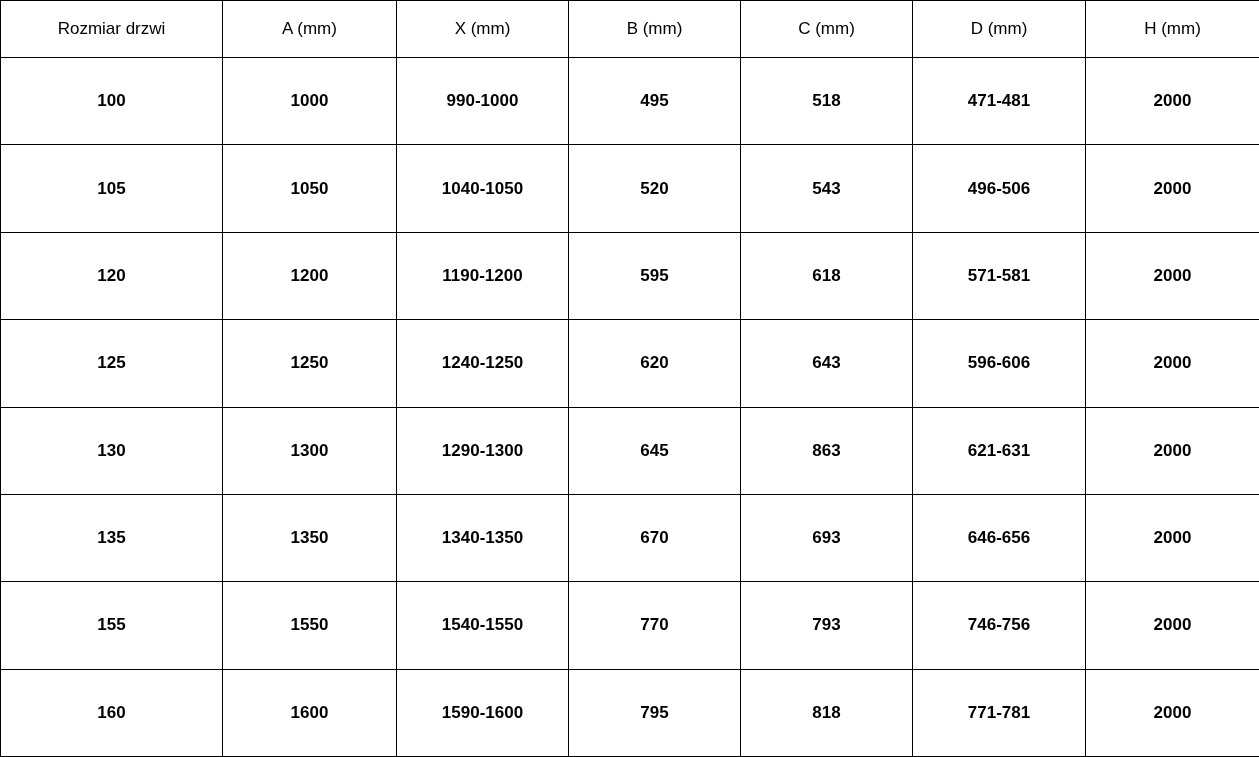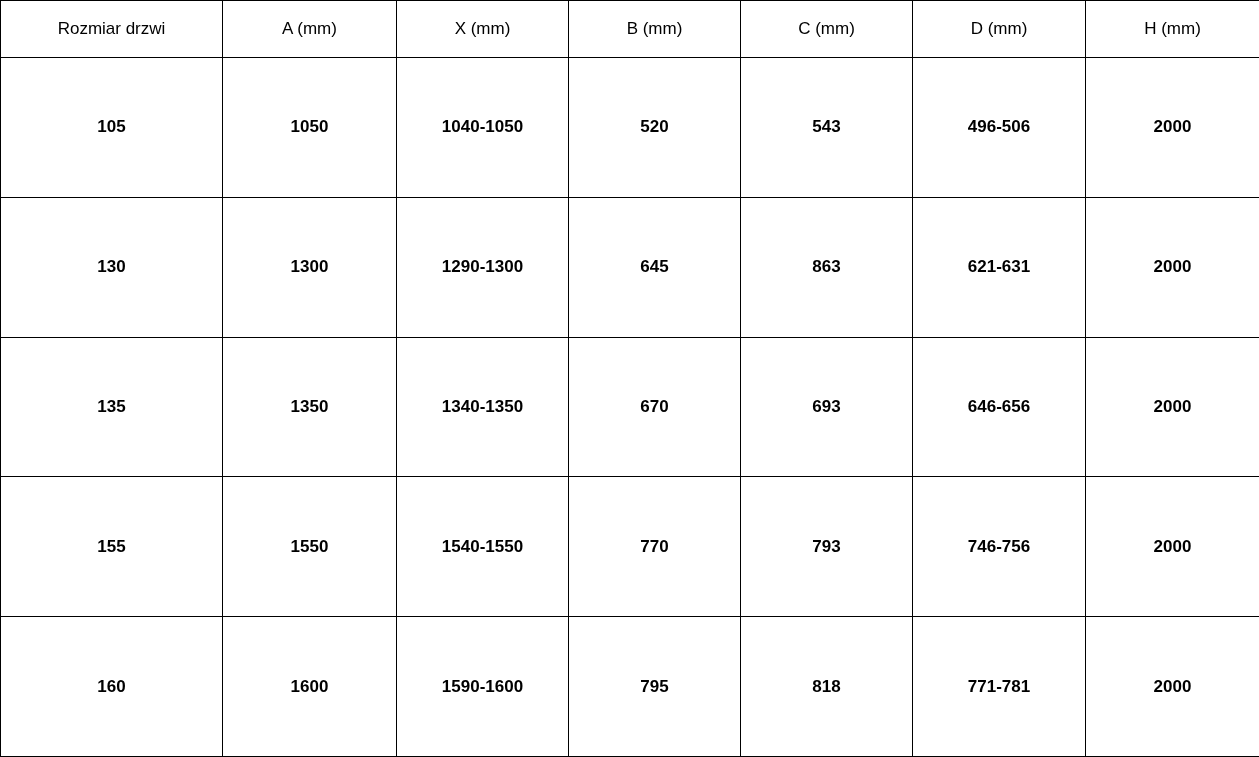--- a/index.html
+++ b/index.html
@@ -65,26 +65,53 @@
       <th>A (mm)</th>
       <th>X (mm)</th>
       <th>B (mm)</th>
       <th>C (mm)</th>
       <th>D (mm)</th>
       <th>H (mm)</th>
     </tr>
   </thead>
   <tbody>
     <tr>
+      <td>100</td>
+      <td>1000</td>
+      <td>990-1000</td>
+      <td>495</td>
+      <td>518</td>
+      <td>471-481</td>
+      <td>2000</td>
+    </tr>
+    <tr>
       <td>105</td>
       <td>1050</td>
       <td>1040-1050</td>
       <td>520</td>
       <td>543</td>
       <td>496-506</td>
+      <td>2000</td>
+    </tr>
+    <tr>
+      <td>120</td>
+      <td>1200</td>
+      <td>1190-1200</td>
+      <td>595</td>
+      <td>618</td>
+      <td>571-581</td>
+      <td>2000</td>
+    </tr>
+    <tr>
+      <td>125</td>
+      <td>1250</td>
+      <td>1240-1250</td>
+      <td>620</td>
+      <td>643</td>
+      <td>596-606</td>
       <td>2000</td>
     </tr>
     <tr>
       <td>130</td>
       <td>1300</td>
       <td>1290-1300</td>
       <td>645</td>
       <td>863</td>
       <td>621-631</td>
       <td>2000</td>

